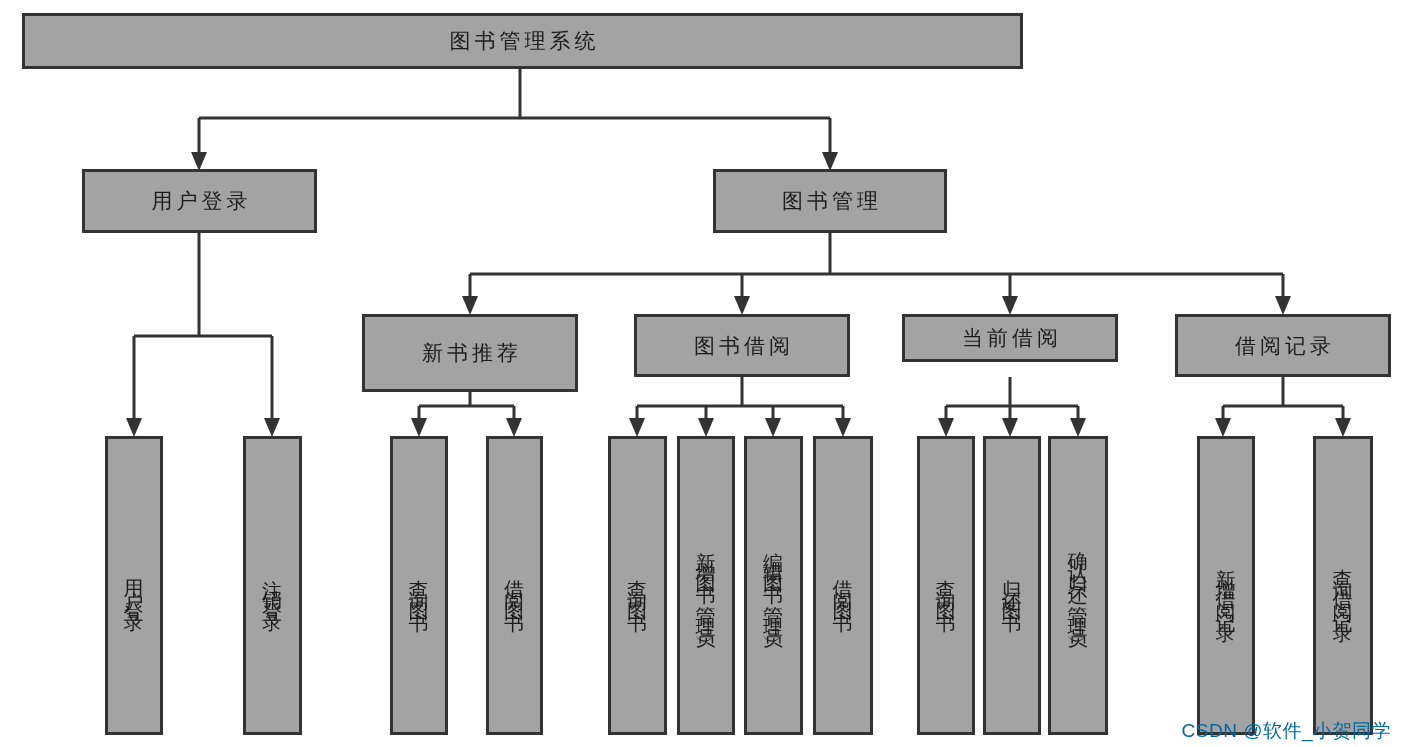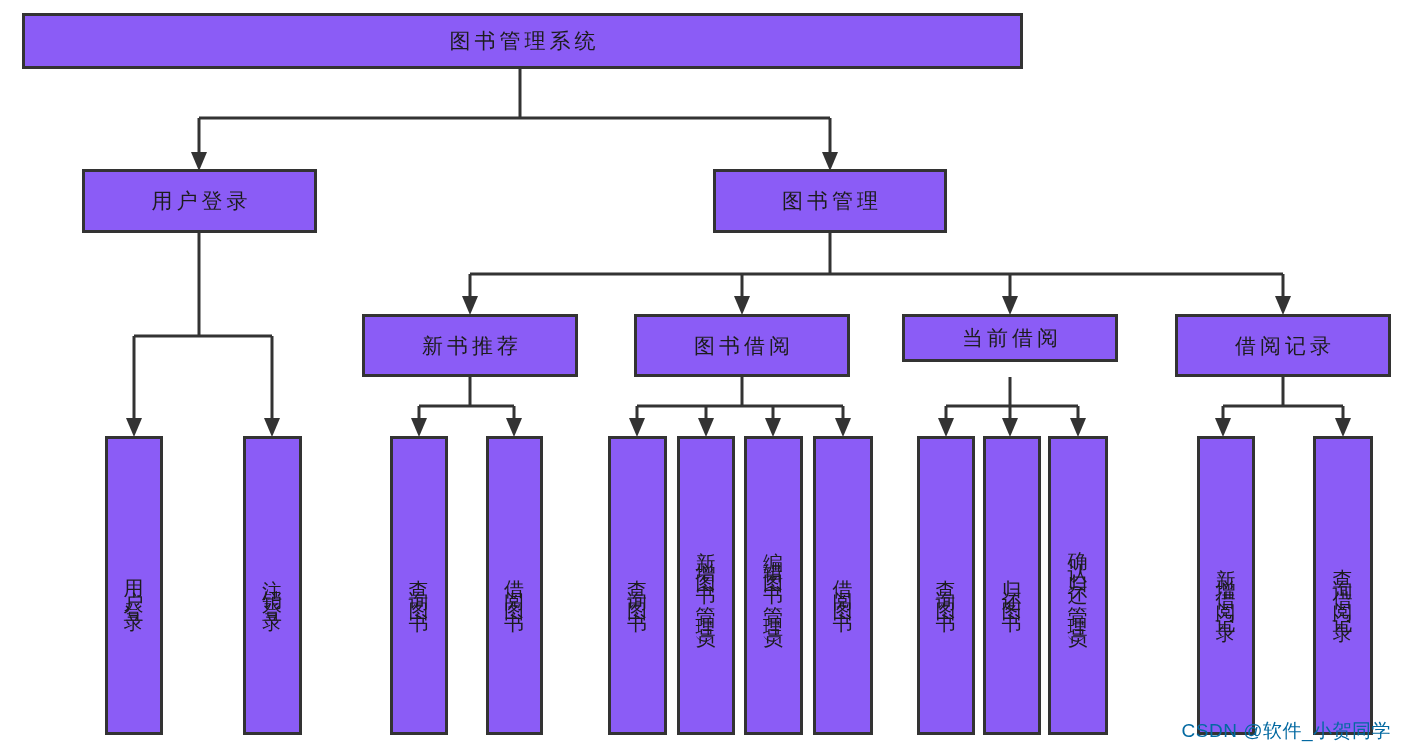--- a/index.html
+++ b/index.html
@@ -17,21 +17,21 @@
   }
   .connectors {
     position: absolute;
     left: 0;
     top: 0;
     z-index: 1;
   }
   .box {
     position: absolute;
     box-sizing: border-box;
-    background: #8b5cf6;
+    background: #a3a3a3;
     border: 3px solid #333333;
     display: flex;
     align-items: center;
     justify-content: center;
     z-index: 2;
     color: #1c1c1c;
   }
   .hbox .lbl {
     font-size: 21px;
     letter-spacing: 4px;
@@ -132,21 +132,21 @@
     <span class="lbl">图书管理系统</span>
   </div>
 
   <div class="box hbox" style="left:82px; top:169px; width:235px; height:64px;">
     <span class="lbl">用户登录</span>
   </div>
   <div class="box hbox" style="left:713px; top:169px; width:234px; height:64px;justify-content:center;">
     <span class="lbl">图书管理</span>
   </div>
 
-  <div class="box hbox" style="left:362px; top:314px; width:216px; height:63px;">
+  <div class="box hbox" style="left:362px; top:314px; width:216px; height:78px;">
     <span class="lbl">新书推荐</span>
   </div>
   <div class="box hbox" style="left:634px; top:314px; width:216px; height:63px;">
     <span class="lbl">图书借阅</span>
   </div>
   <div class="box hbox" style="left:902px; top:314px; width:216px; height:48px;">
     <span class="lbl">当前借阅</span>
   </div>
   <div class="box hbox" style="left:1175px; top:314px; width:216px; height:63px;align-items:center;">
     <span class="lbl">借阅记录</span>

